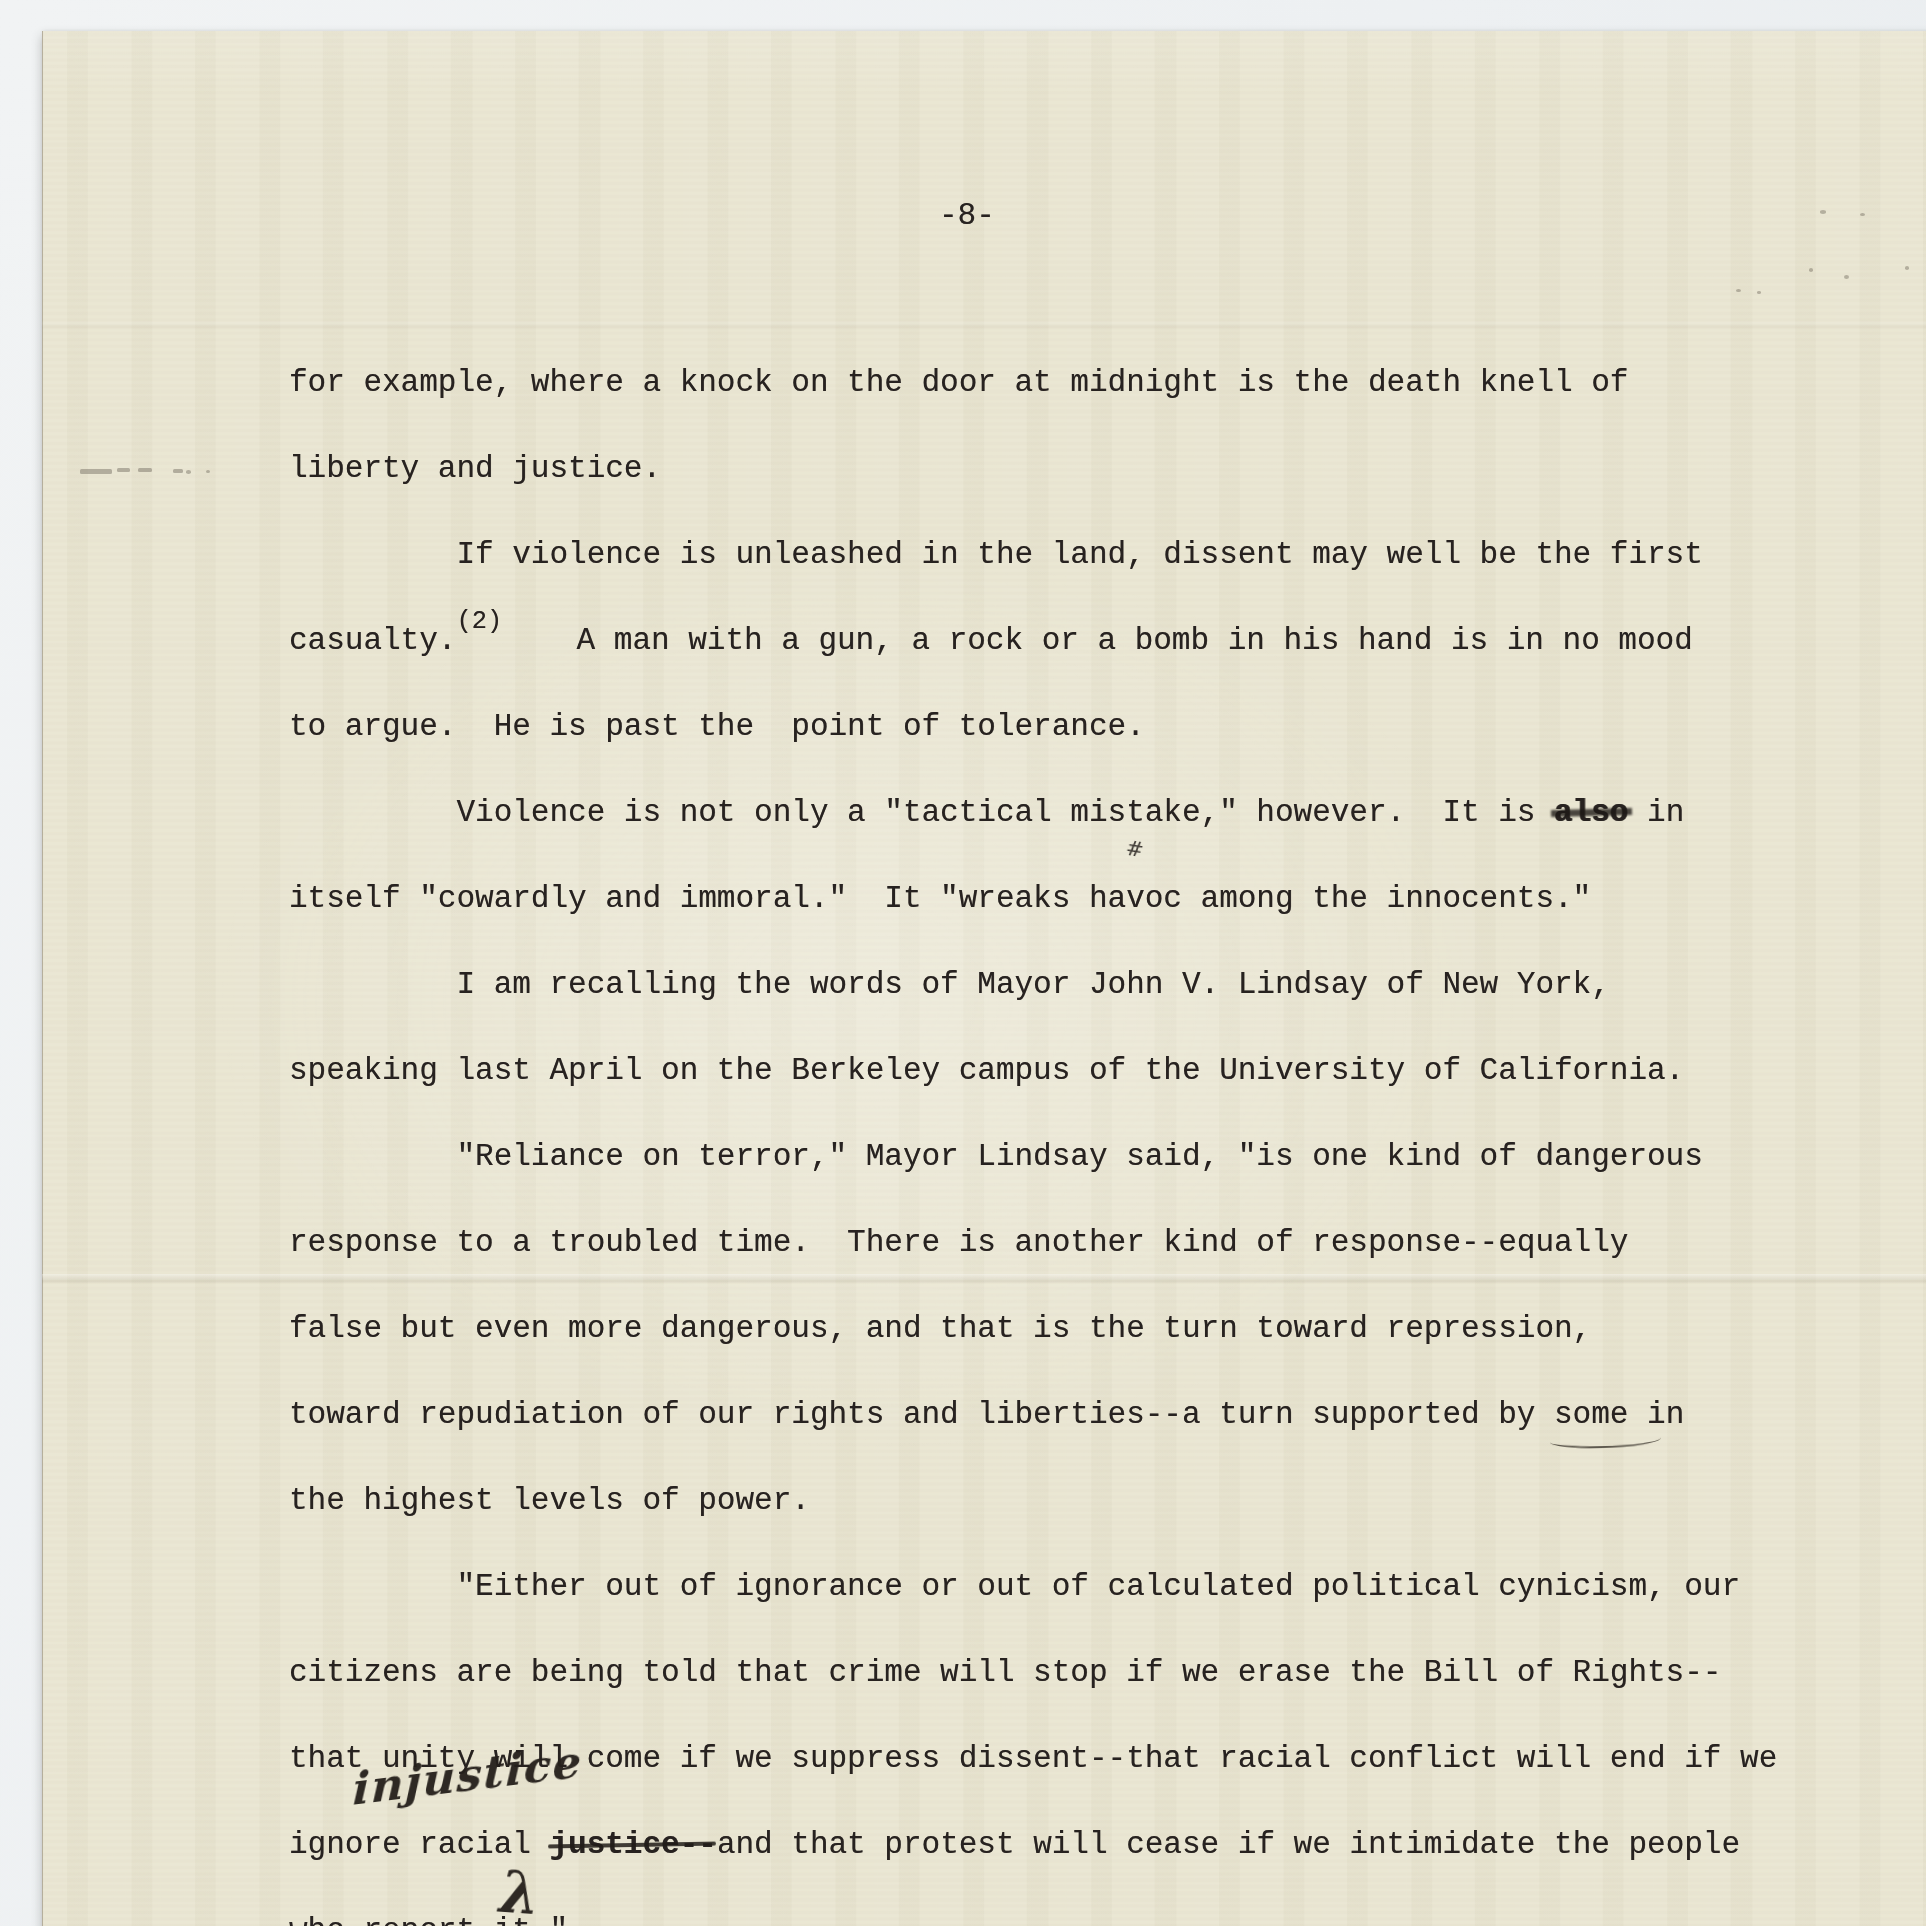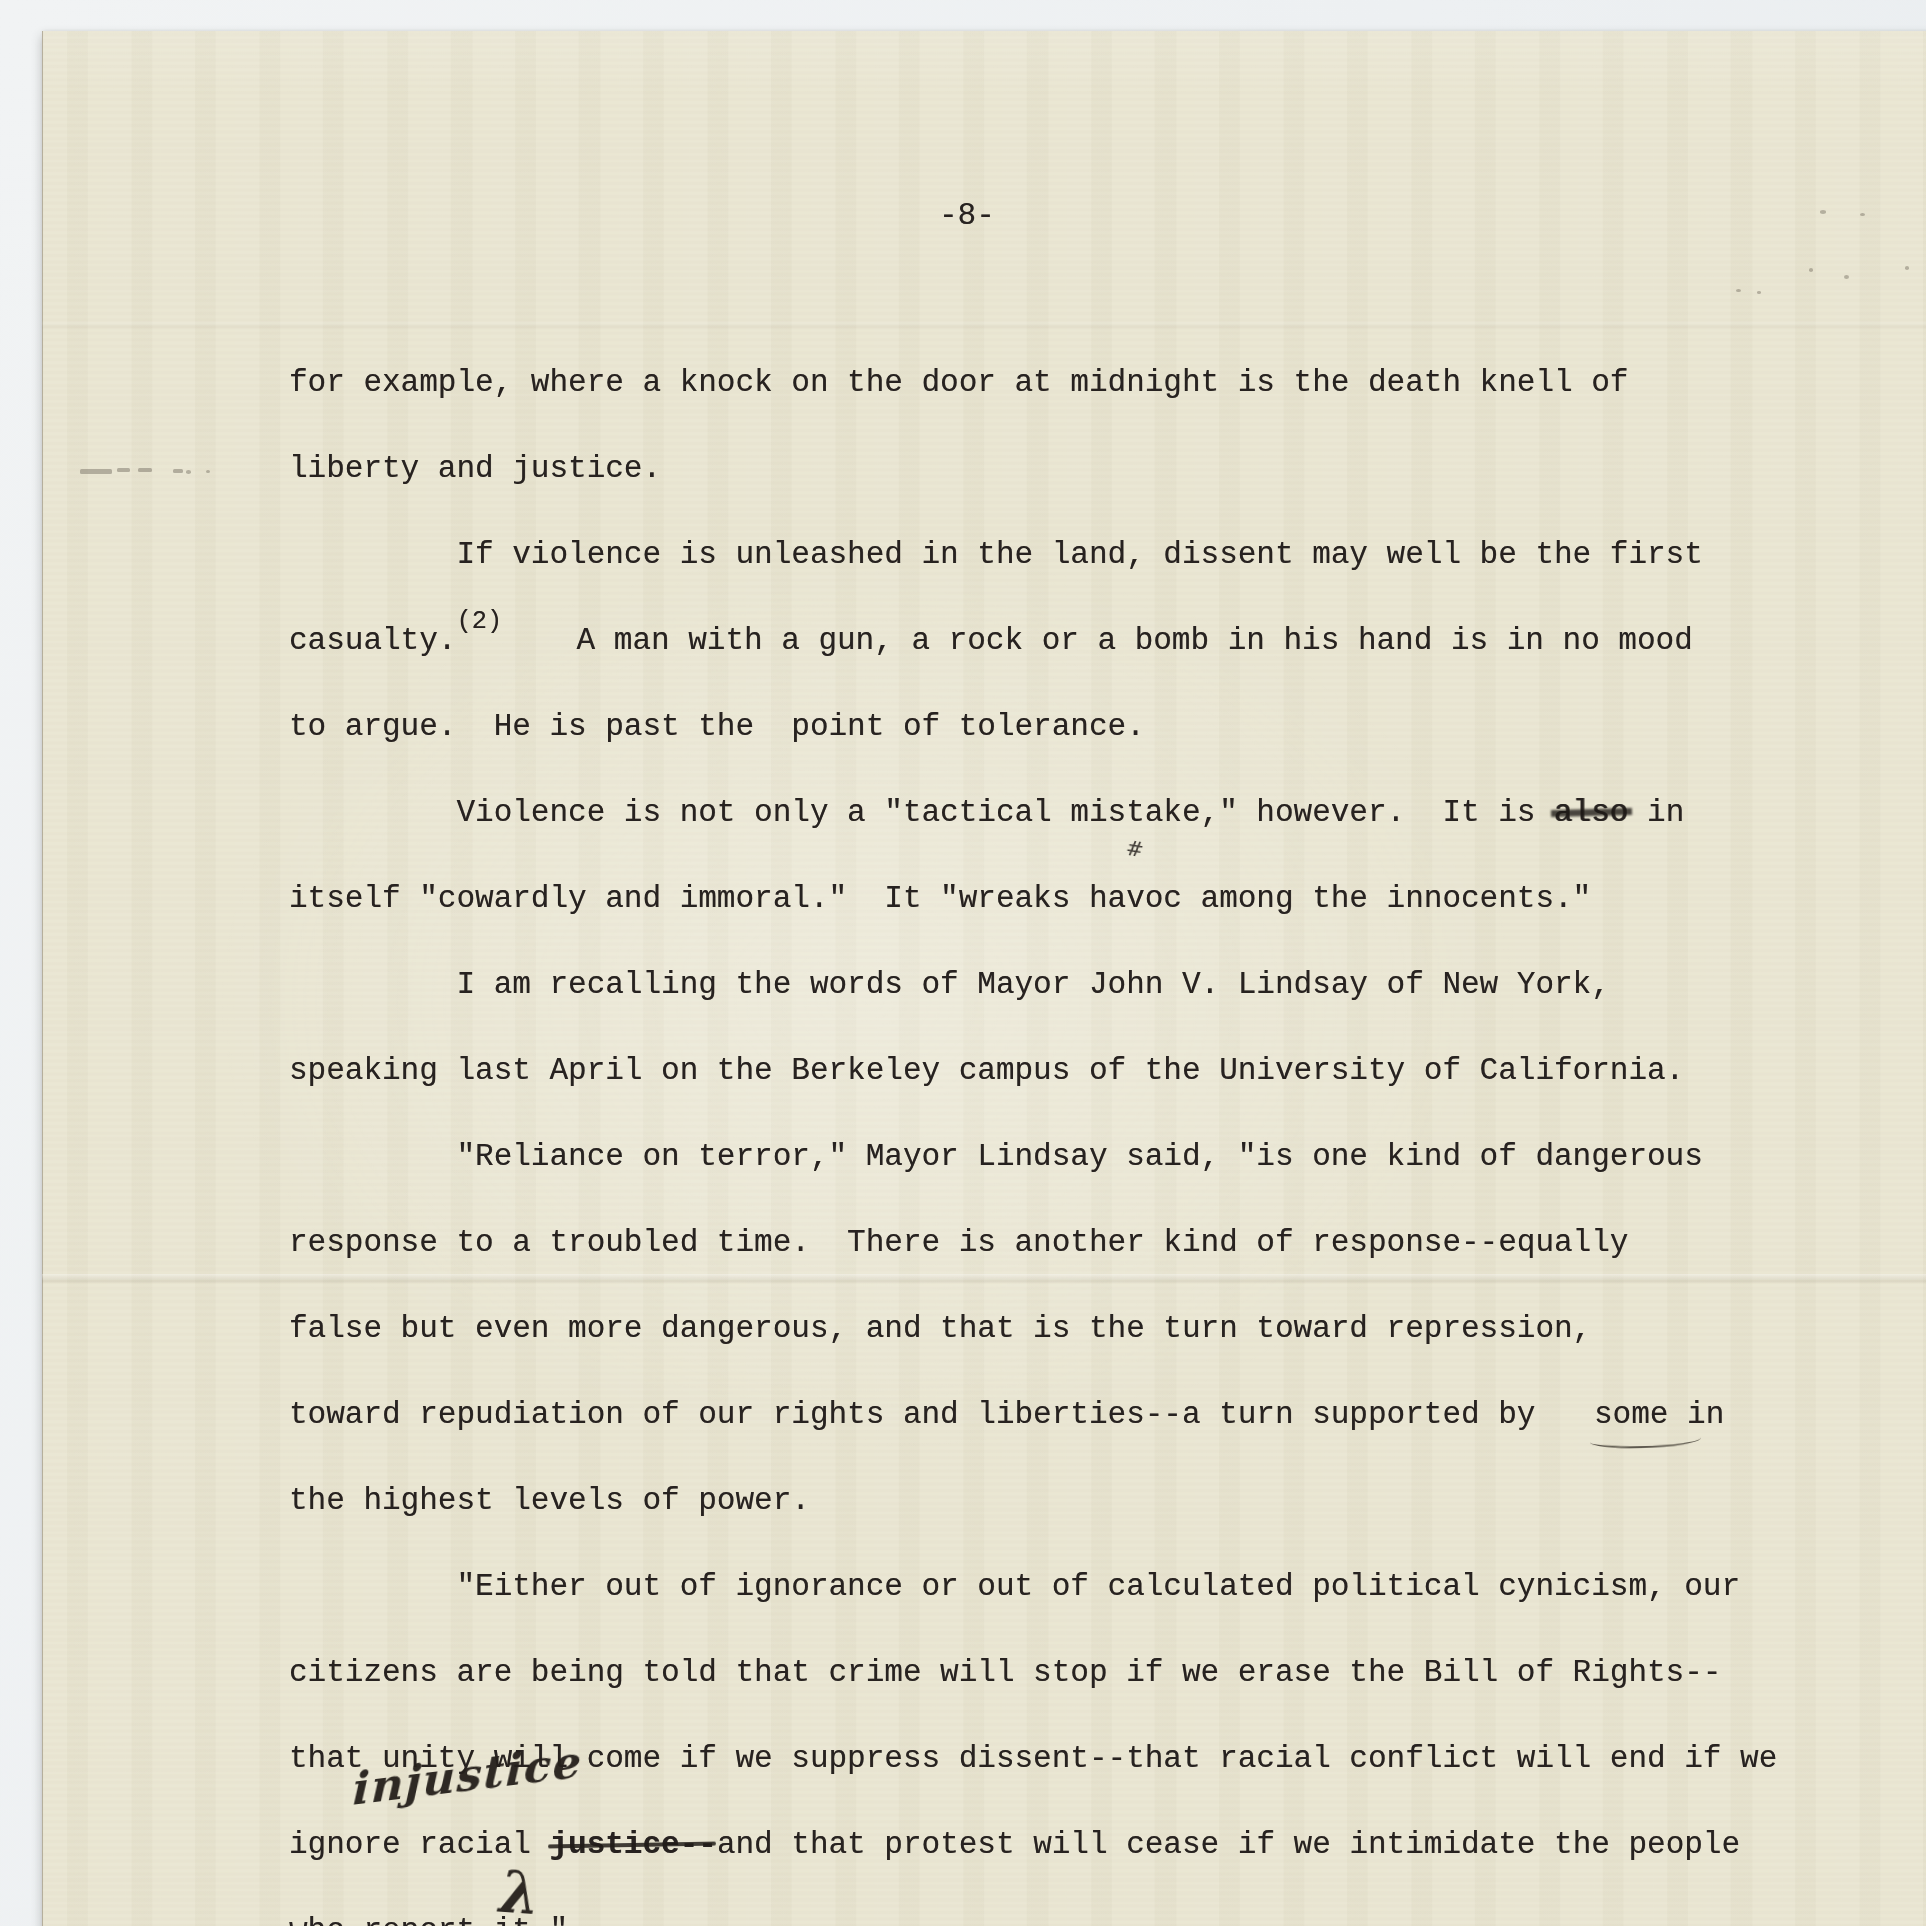--- a/index.html
+++ b/index.html
@@ -47,28 +47,28 @@
     text-shadow:0.2px 0.2px 0.6px rgba(39,34,32,0.55);
   }
   #typed-lines{
     position:absolute;left:289px;top:340px;z-index:3;
     font-size:31px;line-height:86px;white-space:pre;color:var(--ink);
     text-shadow:0.2px 0.2px 0.5px rgba(39,34,32,0.5);
     filter:blur(0.1px);
   }
   .line{height:86px;}
   .sup{position:relative;top:-21px;font-size:25.4px;}
-  .strike-type{position:relative;font-weight:normal;
+  .strike-type{position:relative;font-weight:bold;
     text-shadow:0.8px 0 0.4px rgba(30,25,22,0.6), -0.8px 0.4px 0.4px rgba(30,25,22,0.5);}
   .strike-type::after{content:"";position:absolute;left:-3.1px;right:-3.1px;top:40%;height:7px;
     background:rgba(28,24,20,0.78);filter:blur(0.8px);transform:rotate(-1.5deg);}
   .strike-pen{position:relative;font-weight:bold;}
   .strike-pen::after{content:"";position:absolute;left:-1.5px;right:0.8px;top:46%;height:3.9px;
     background:rgba(33,28,23,0.85);filter:blur(0.4px);transform:rotate(-1deg);border-radius:1.9px;}
-  .wavy-underline{position:relative;margin-left:40px;}
+  .wavy-underline{position:relative;}
   .wavy-underline::after{content:"";position:absolute;left:-3.9px;right:-33px;bottom:-15.4px;height:7.7px;
     border-bottom:2.3px solid rgba(40,34,28,0.72);
     border-radius:0 0 55% 45% / 0 0 95% 70%;
     transform:rotate(-1.2deg);filter:blur(0.4px);}
 
   .handwriting{
     position:absolute;z-index:4;color:rgba(36,31,26,0.95);
     font-family:"DejaVu Serif", serif;font-style:italic;font-weight:bold;
     filter:blur(0.2px);
   }

